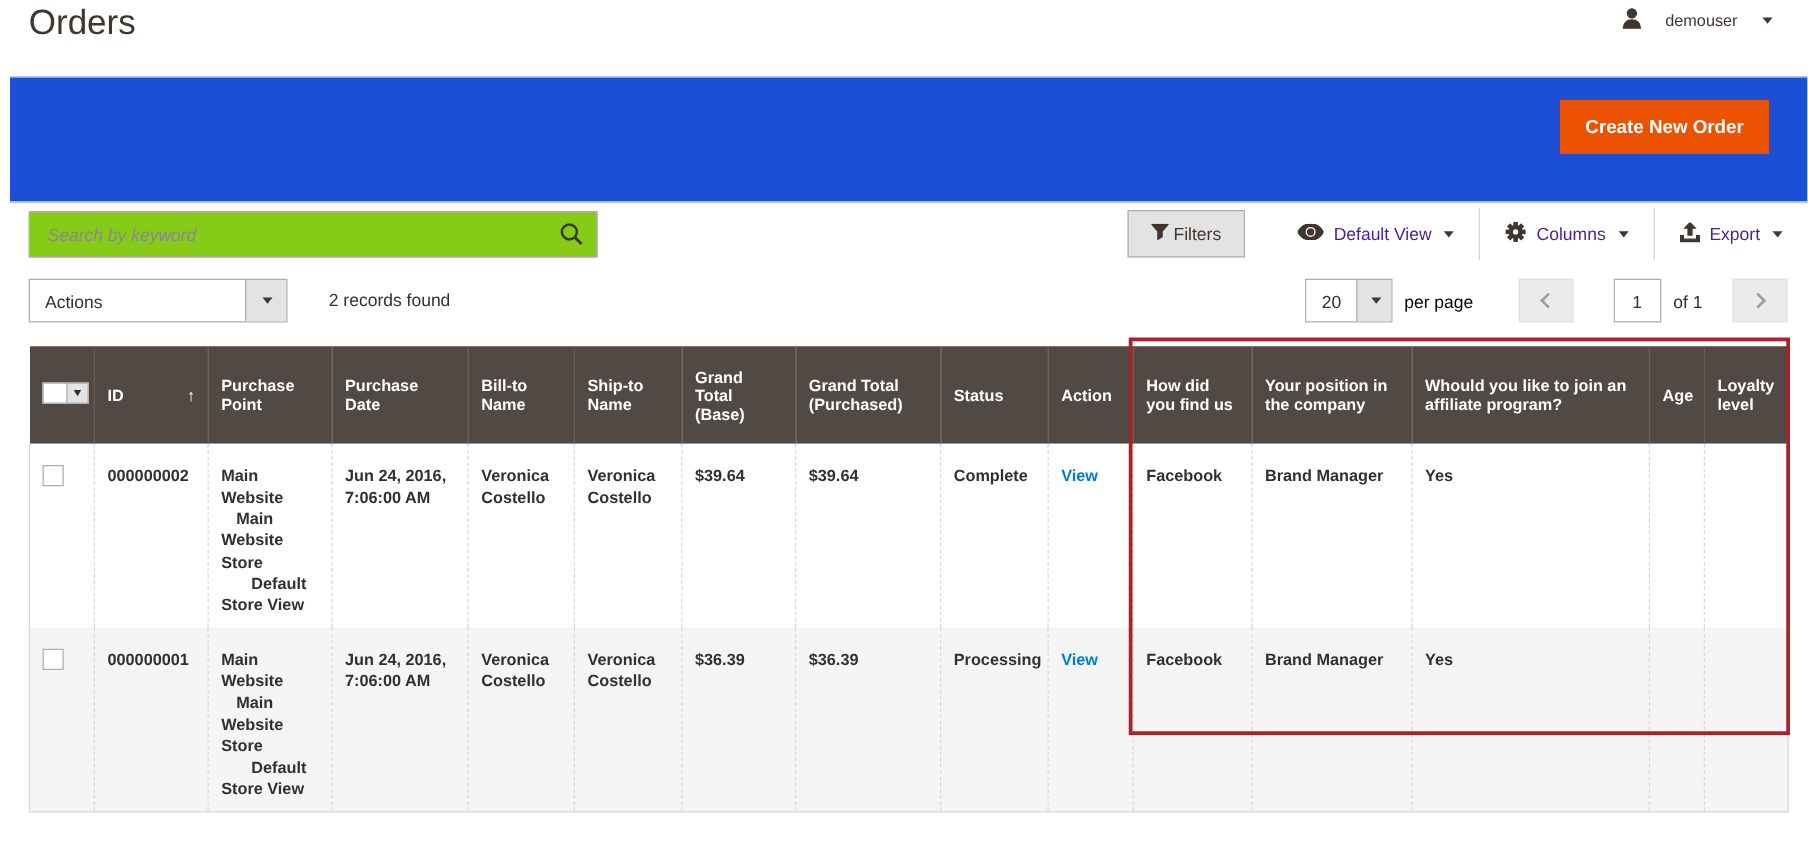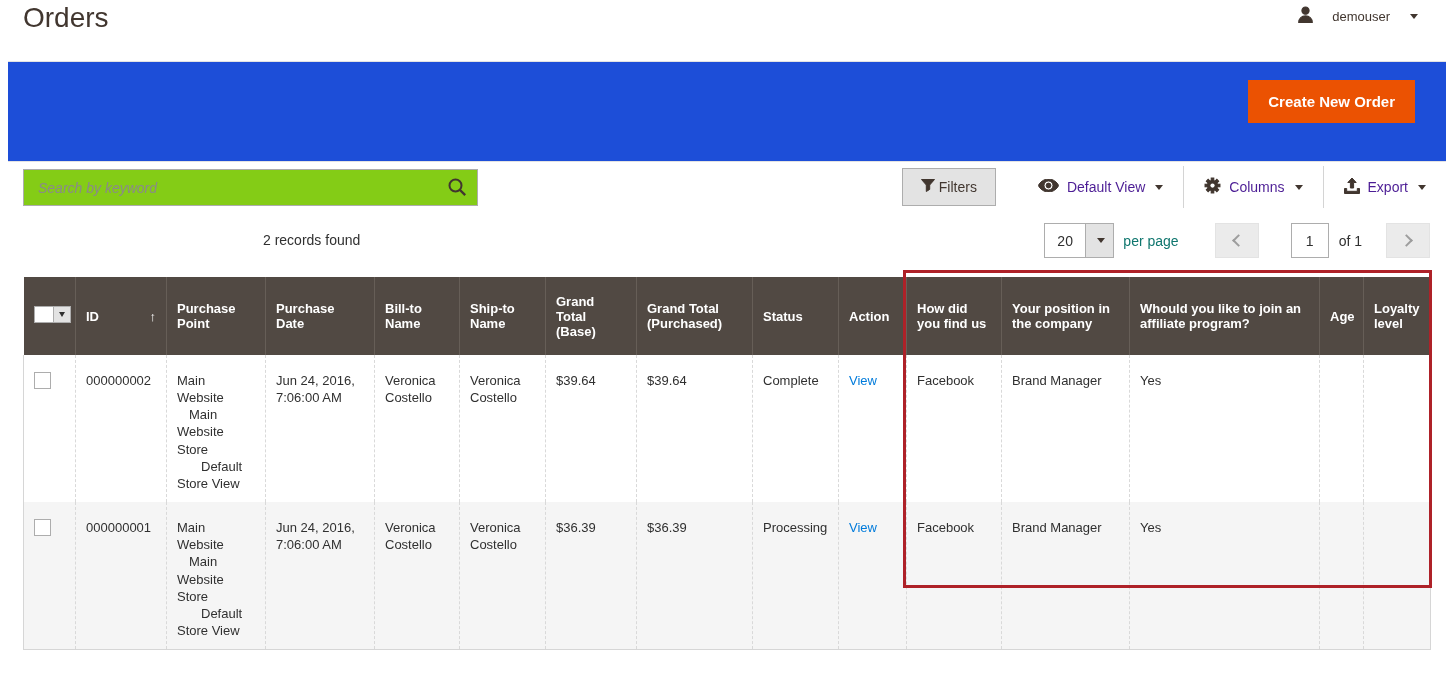--- a/index.html
+++ b/index.html
@@ -84,21 +84,21 @@
   .actions-select { position: absolute; left: 23px; top: 223px; width: 207px; }
   .actions-select .val { flex: 1; }
   .records-found { position: absolute; left: 263px; top: 223px; line-height: 35px; font-size: 14px; color: #303030; }
 
   .pagination {
     position: absolute; right: 16px; top: 223px; height: 35px;
     display: flex; align-items: center;
   }
   .perpage-select { width: 70px; }
   .perpage-select .val { flex: 1; justify-content: center; }
-  .perpage-label { font-size: 14px; color: #0f766e; margin: 0 36px 0 9px; }
+  .perpage-label { font-size: 14px; color: #000000; margin: 0 36px 0 9px; }
   .page-btn {
     width: 44px; height: 35px; background: #ebebeb; border: 1px solid #e3e3e3;
     display: flex; align-items: center; justify-content: center; cursor: pointer;
   }
   .chev { width: 9px; height: 9px; border-left: 2px solid #9d9d9d; border-bottom: 2px solid #9d9d9d; }
   .chev.left  { transform: rotate(45deg); margin-left: 3px; }
   .chev.right { transform: rotate(225deg); margin-right: 3px; }
   .page-input {
     width: 38px; height: 35px; border: 1px solid #adadad; background: #fff;
     text-align: center; font-family: inherit; font-size: 14px; color: #303030;
@@ -116,21 +116,21 @@
     border-left: 1px solid #665e57;
   }
   .data-grid thead th:first-child { border-left: none; }
   .data-grid tbody td {
     font-size: 13px; color: #303030; vertical-align: top; text-align: left;
     padding: 17px 10px 10px; height: 143px; line-height: 1.32;
     border-left: 1px dashed #d9d9d9;
   }
   .data-grid tbody td:first-child { border-left: 1px solid #d6d6d6; }
   .data-grid tbody td:last-child { border-right: 1px solid #d6d6d6; }
-  .data-grid tbody tr { background: #fff; }
+  .data-grid tbody tr { background: #fff; font-weight: bold; }
   .data-grid tbody tr.alt { background: #f5f5f5; }
   .data-grid tbody tr:last-child td { border-bottom: 1px solid #d6d6d6; }
 
   .th-id { display: flex; align-items: center; justify-content: space-between; }
   .sort-arrow { font-weight: 400; font-size: 13px; cursor: pointer; }
 
   .hdr-check { display: inline-flex; align-items: stretch; cursor: pointer; }
   .hdr-check .box { width: 20px; height: 17px; background: #fff; border: 1px solid #adadad; }
   .hdr-check .dd  { width: 17px; height: 17px; background: #e3e3e3; border: 1px solid #adadad; border-left: none;
                     display: flex; align-items: center; justify-content: center; }
@@ -230,20 +230,26 @@
         <svg width="16" height="16" viewBox="0 0 16 16">
             <path class="ink" d="M8 0l4.2 4.5H9.6V10H6.4V4.5H3.8z"></path>
             <path class="ink" d="M0.5 10.5v5h15v-5h-2.2v2.8H2.7v-2.8z"></path>
           </svg>
       </span>
       <span>Export</span>
       <span class="caret"></span>
     </div>
   </div>
 
+  <div class="select-split actions-select">
+    <span class="val">Actions</span>
+    <span class="dd">
+        <span class="caret"></span>
+      </span>
+  </div>
   <div class="records-found">2 records found</div>
 
   <div class="pagination">
     <div class="select-split perpage-select">
       <span class="val">20</span>
       <span class="dd">
           <span class="caret"></span>
         </span>
     </div>
     <span class="perpage-label">per page</span>

